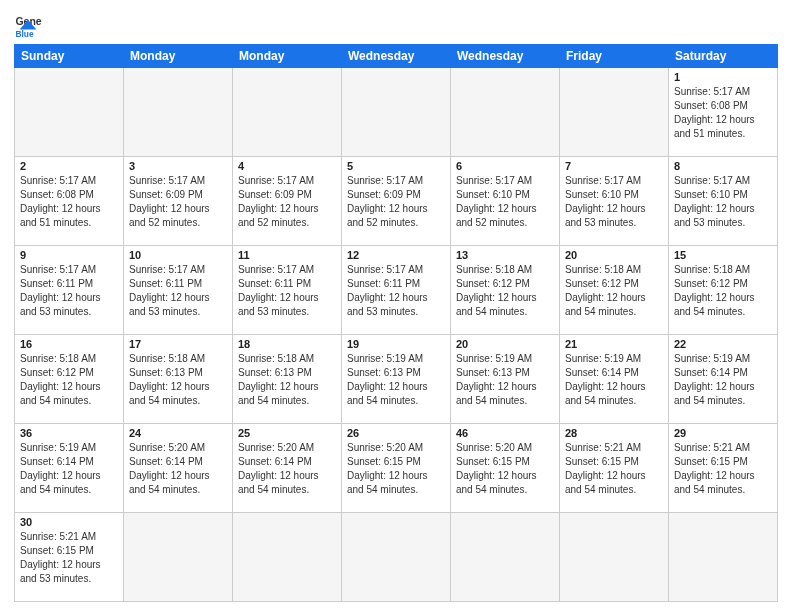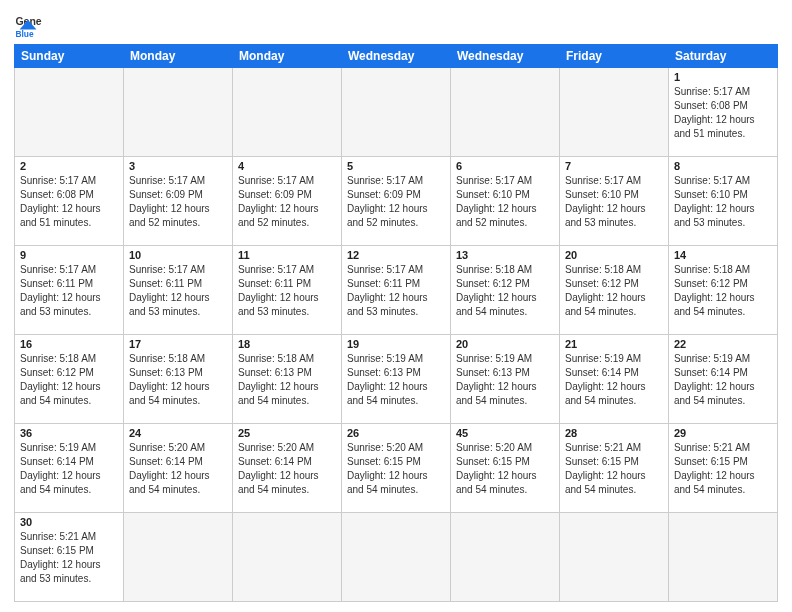--- a/index.html
+++ b/index.html
@@ -228,21 +228,21 @@
 and 54 minutes.</div>
           </td>
           <td>
             <span class="day-number">20</span>
             <div class="day-info" style="white-space: pre-line;">Sunrise: 5:18 AM
 Sunset: 6:12 PM
 Daylight: 12 hours
 and 54 minutes.</div>
           </td>
           <td>
-            <span class="day-number">14</span>
+            <span class="day-number">15</span>
             <div class="day-info" style="white-space: pre-line;">Sunrise: 5:18 AM
 Sunset: 6:12 PM
 Daylight: 12 hours
 and 54 minutes.</div>
           </td>
         </tr>
         <tr>
           <td>
             <span class="day-number">16</span>
             <div class="day-info" style="white-space: pre-line;">Sunrise: 5:18 AM
@@ -316,21 +316,21 @@
 and 54 minutes.</div>
           </td>
           <td>
             <span class="day-number">26</span>
             <div class="day-info" style="white-space: pre-line;">Sunrise: 5:20 AM
 Sunset: 6:15 PM
 Daylight: 12 hours
 and 54 minutes.</div>
           </td>
           <td>
-            <span class="day-number">45</span>
+            <span class="day-number">46</span>
             <div class="day-info" style="white-space: pre-line;">Sunrise: 5:20 AM
 Sunset: 6:15 PM
 Daylight: 12 hours
 and 54 minutes.</div>
           </td>
           <td>
             <span class="day-number">28</span>
             <div class="day-info" style="white-space: pre-line;">Sunrise: 5:21 AM
 Sunset: 6:15 PM
 Daylight: 12 hours

